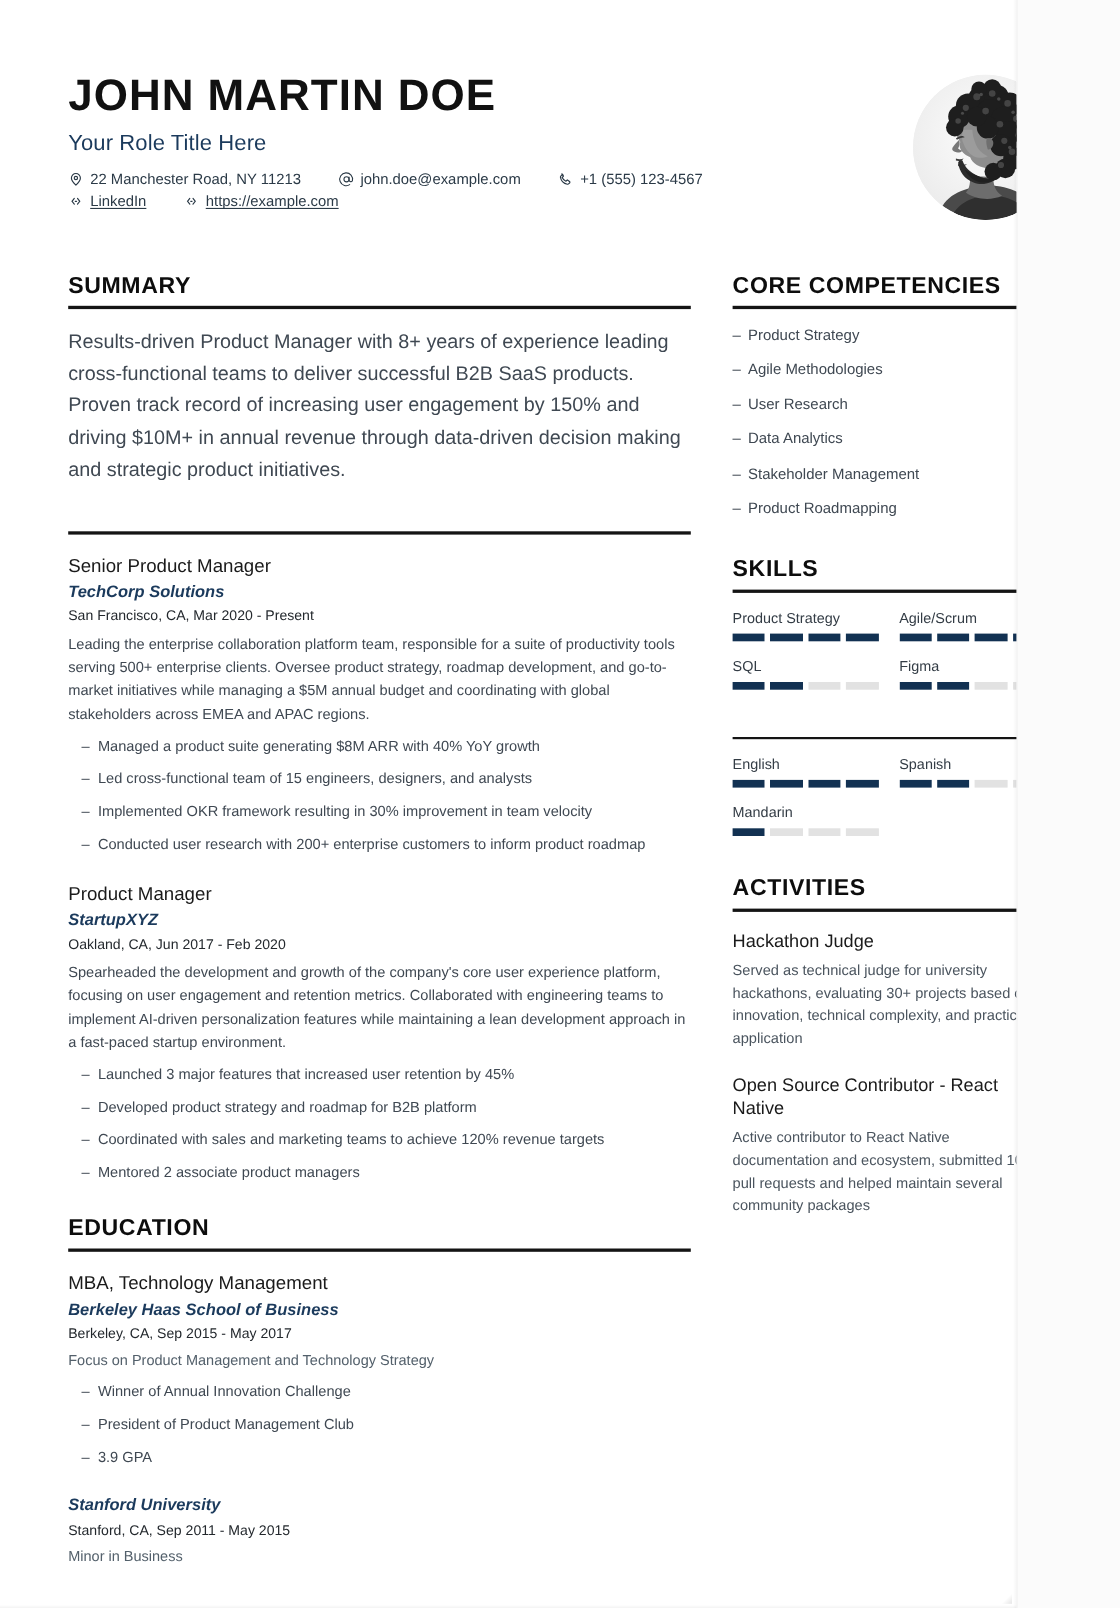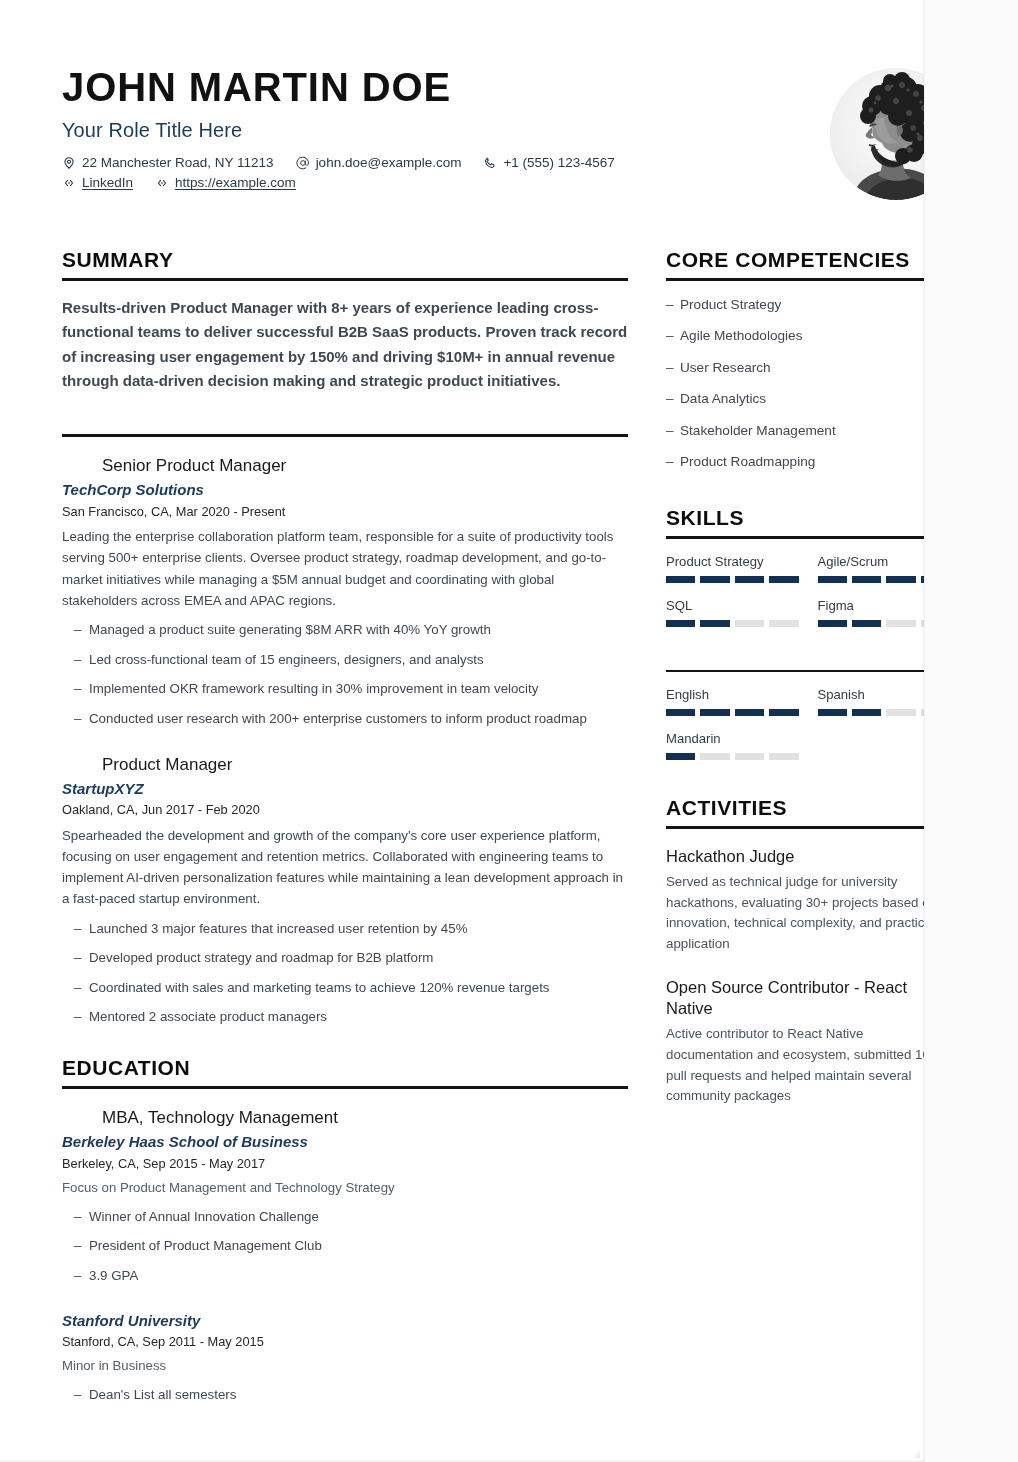--- a/index.html
+++ b/index.html
@@ -59,21 +59,21 @@
     color: #1b3a5c;
     font-weight: 400;
     letter-spacing: 0.1px;
   }
 
   .contacts { margin-top: 14px; width: 600px; }
   .contact-line {
     display: flex;
     align-items: center;
     flex-wrap: nowrap;
-    gap: 0;
+    gap: 12px;
     margin-bottom: 6px;
   }
   .contact-item {
     display: inline-flex;
     align-items: center;
     font-size: 13.5px;
     color: #2b3a47;
     margin-right: 22px;
     white-space: nowrap;
   }
@@ -113,36 +113,34 @@
   }
   .sec-rule {
     height: 3px;
     background: #141414;
     margin-top: 7px;
   }
   .sec-rule.thin { height: 2.6px; }
 
   
   .para {
-    font-size: 15px;
+    font-size: 18px;
     line-height: 1.62;
     color: #3f4852;
-    font-weight: bold;
   }
 
   .summary-block { margin-top: 15px; }
 
   
   .entry { margin-top: 18px; }
   .entry-title {
     font-size: 17px;
     color: #1a1a1a;
     font-weight: 400;
     line-height: 1.3;
-    margin-left: 40px;
   }
   .entry-org {
     font-size: 15px;
     color: #1b3a5c;
     font-weight: 700;
     margin-top: 3px;
     line-height: 1.3;
     font-style: italic;
   }
   .entry-meta {
@@ -451,23 +449,20 @@
           <li>Winner of Annual Innovation Challenge</li>
           <li>President of Product Management Club</li>
           <li>3.9 GPA</li>
         </ul>
       </div>
 
       <div class="entry" style="margin-top:24px">
         <div class="entry-org">Stanford University</div>
         <div class="entry-meta">Stanford, CA, Sep 2011 - May 2015</div>
         <div class="entry-sub">Minor in Business</div>
-        <ul class="bullets">
-          <li>Dean's List all semesters</li>
-        </ul>
       </div>
     </div>
 
   </div>
 
   <div class="col-right">
 
     <div class="section">
       <div class="sec-title">CORE COMPETENCIES</div>
       <div class="sec-rule thin"></div>

